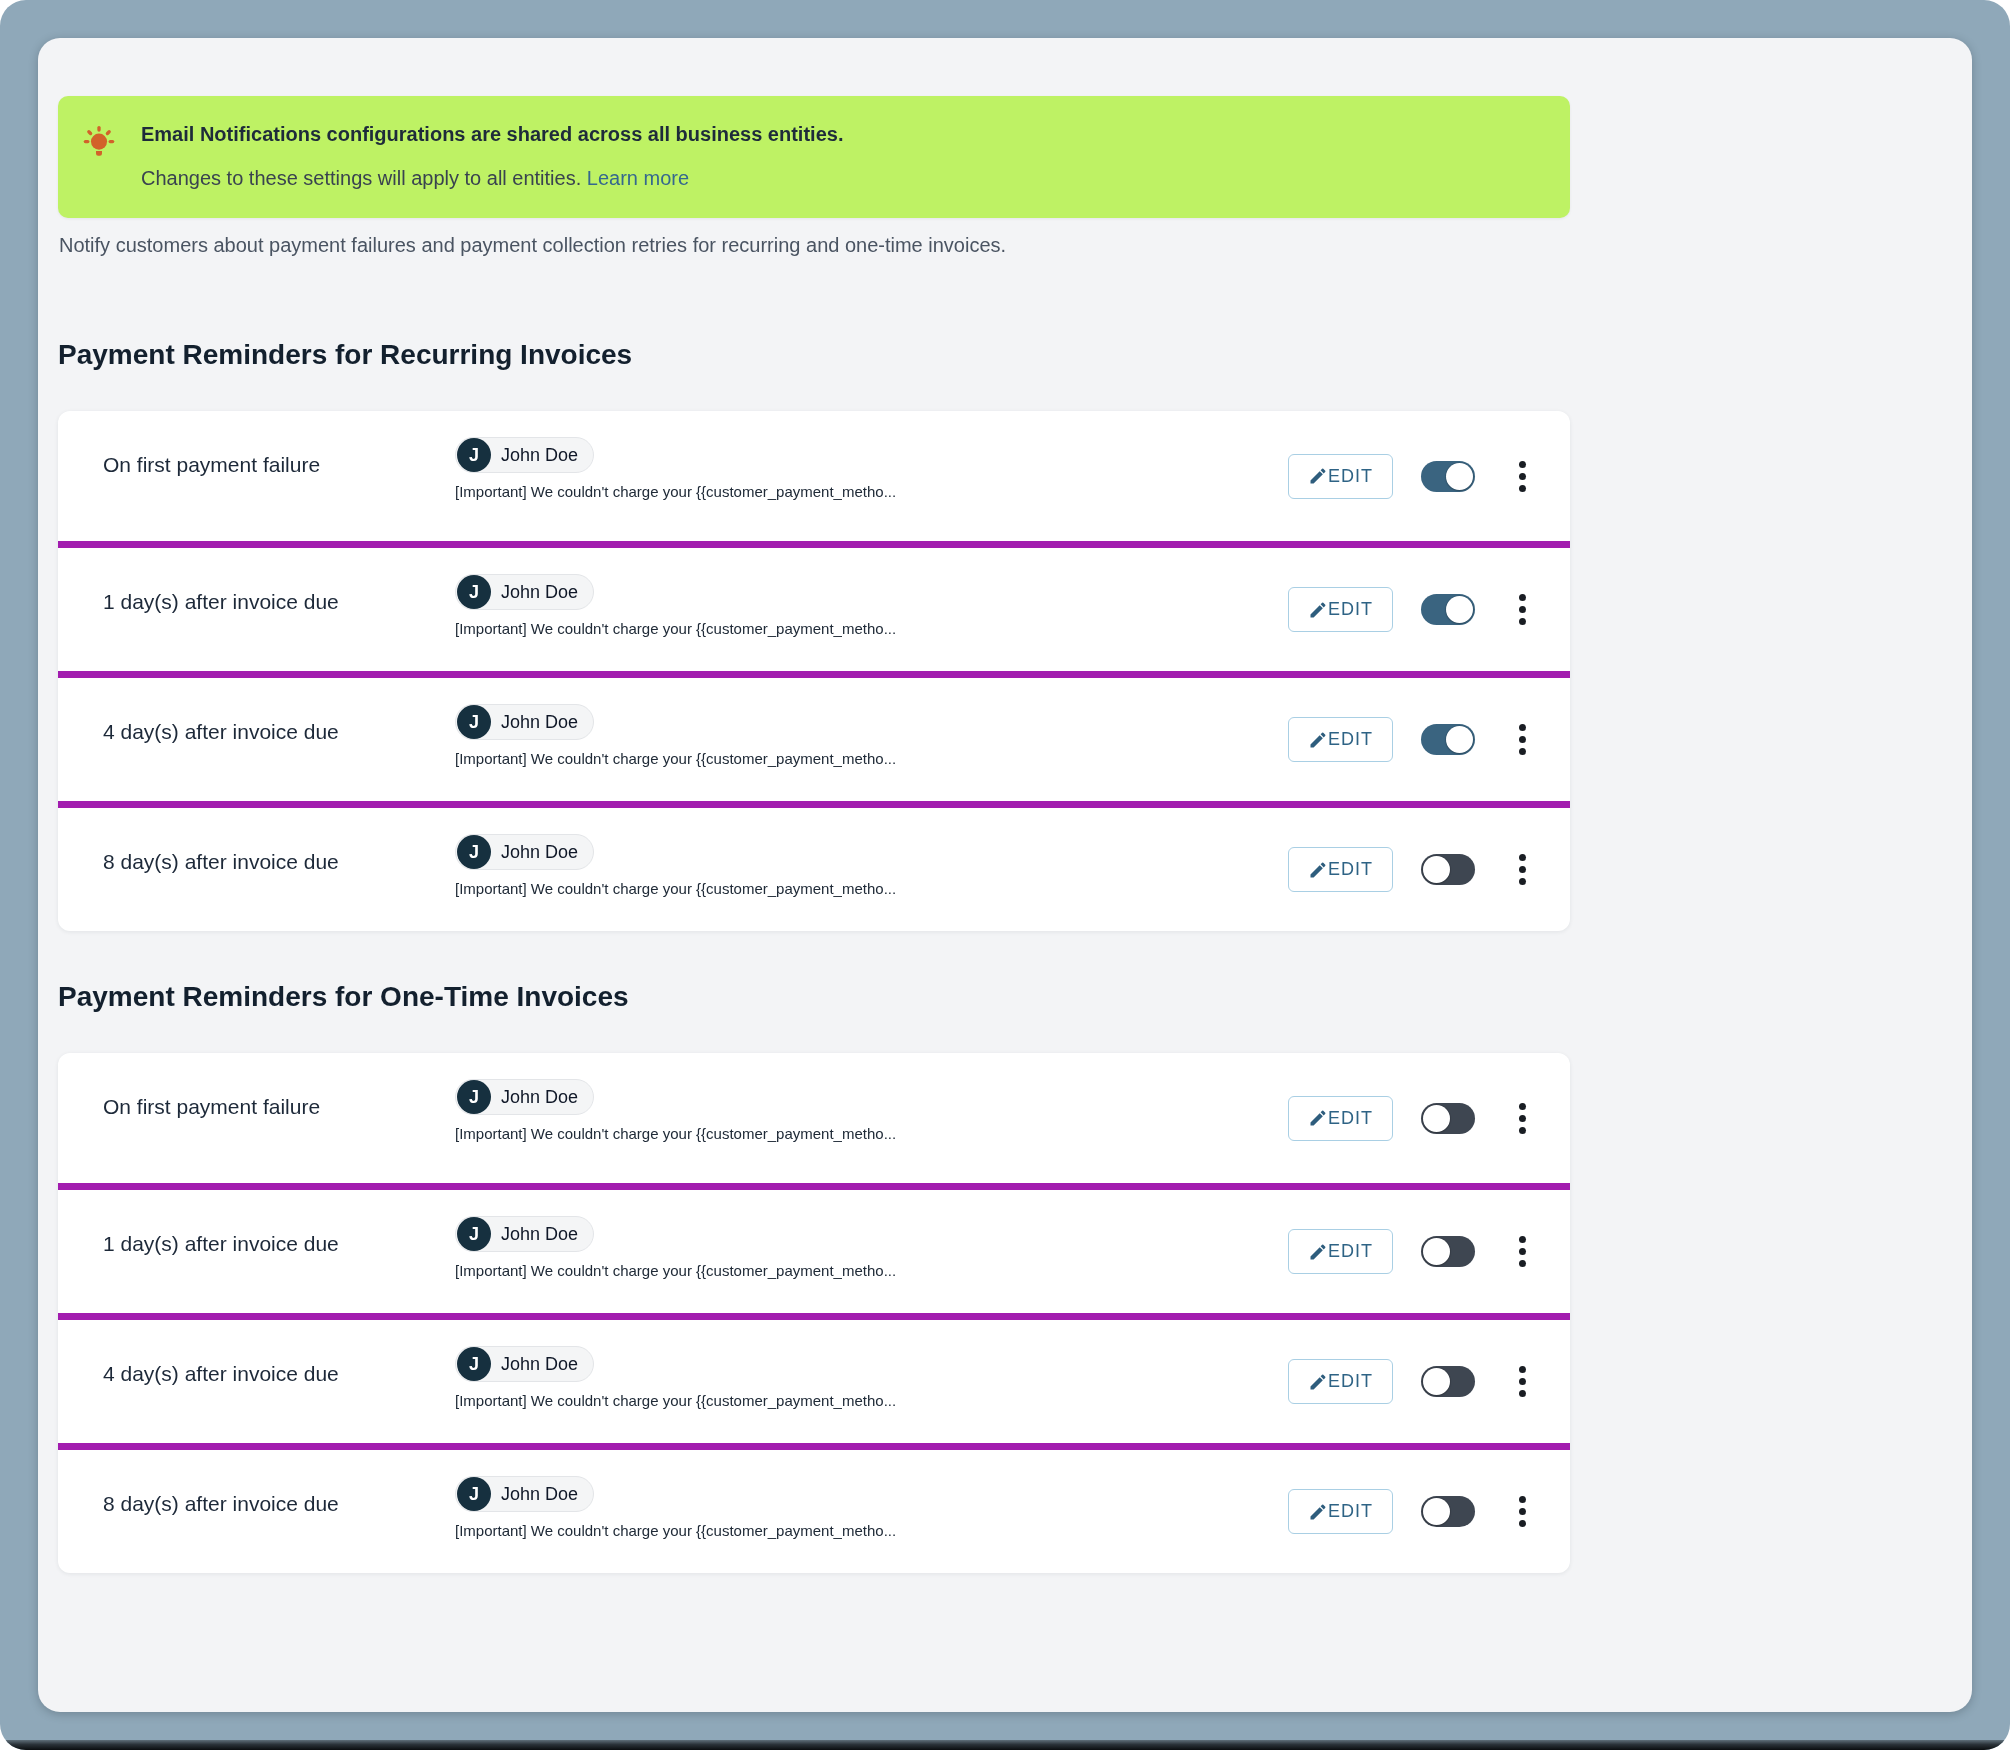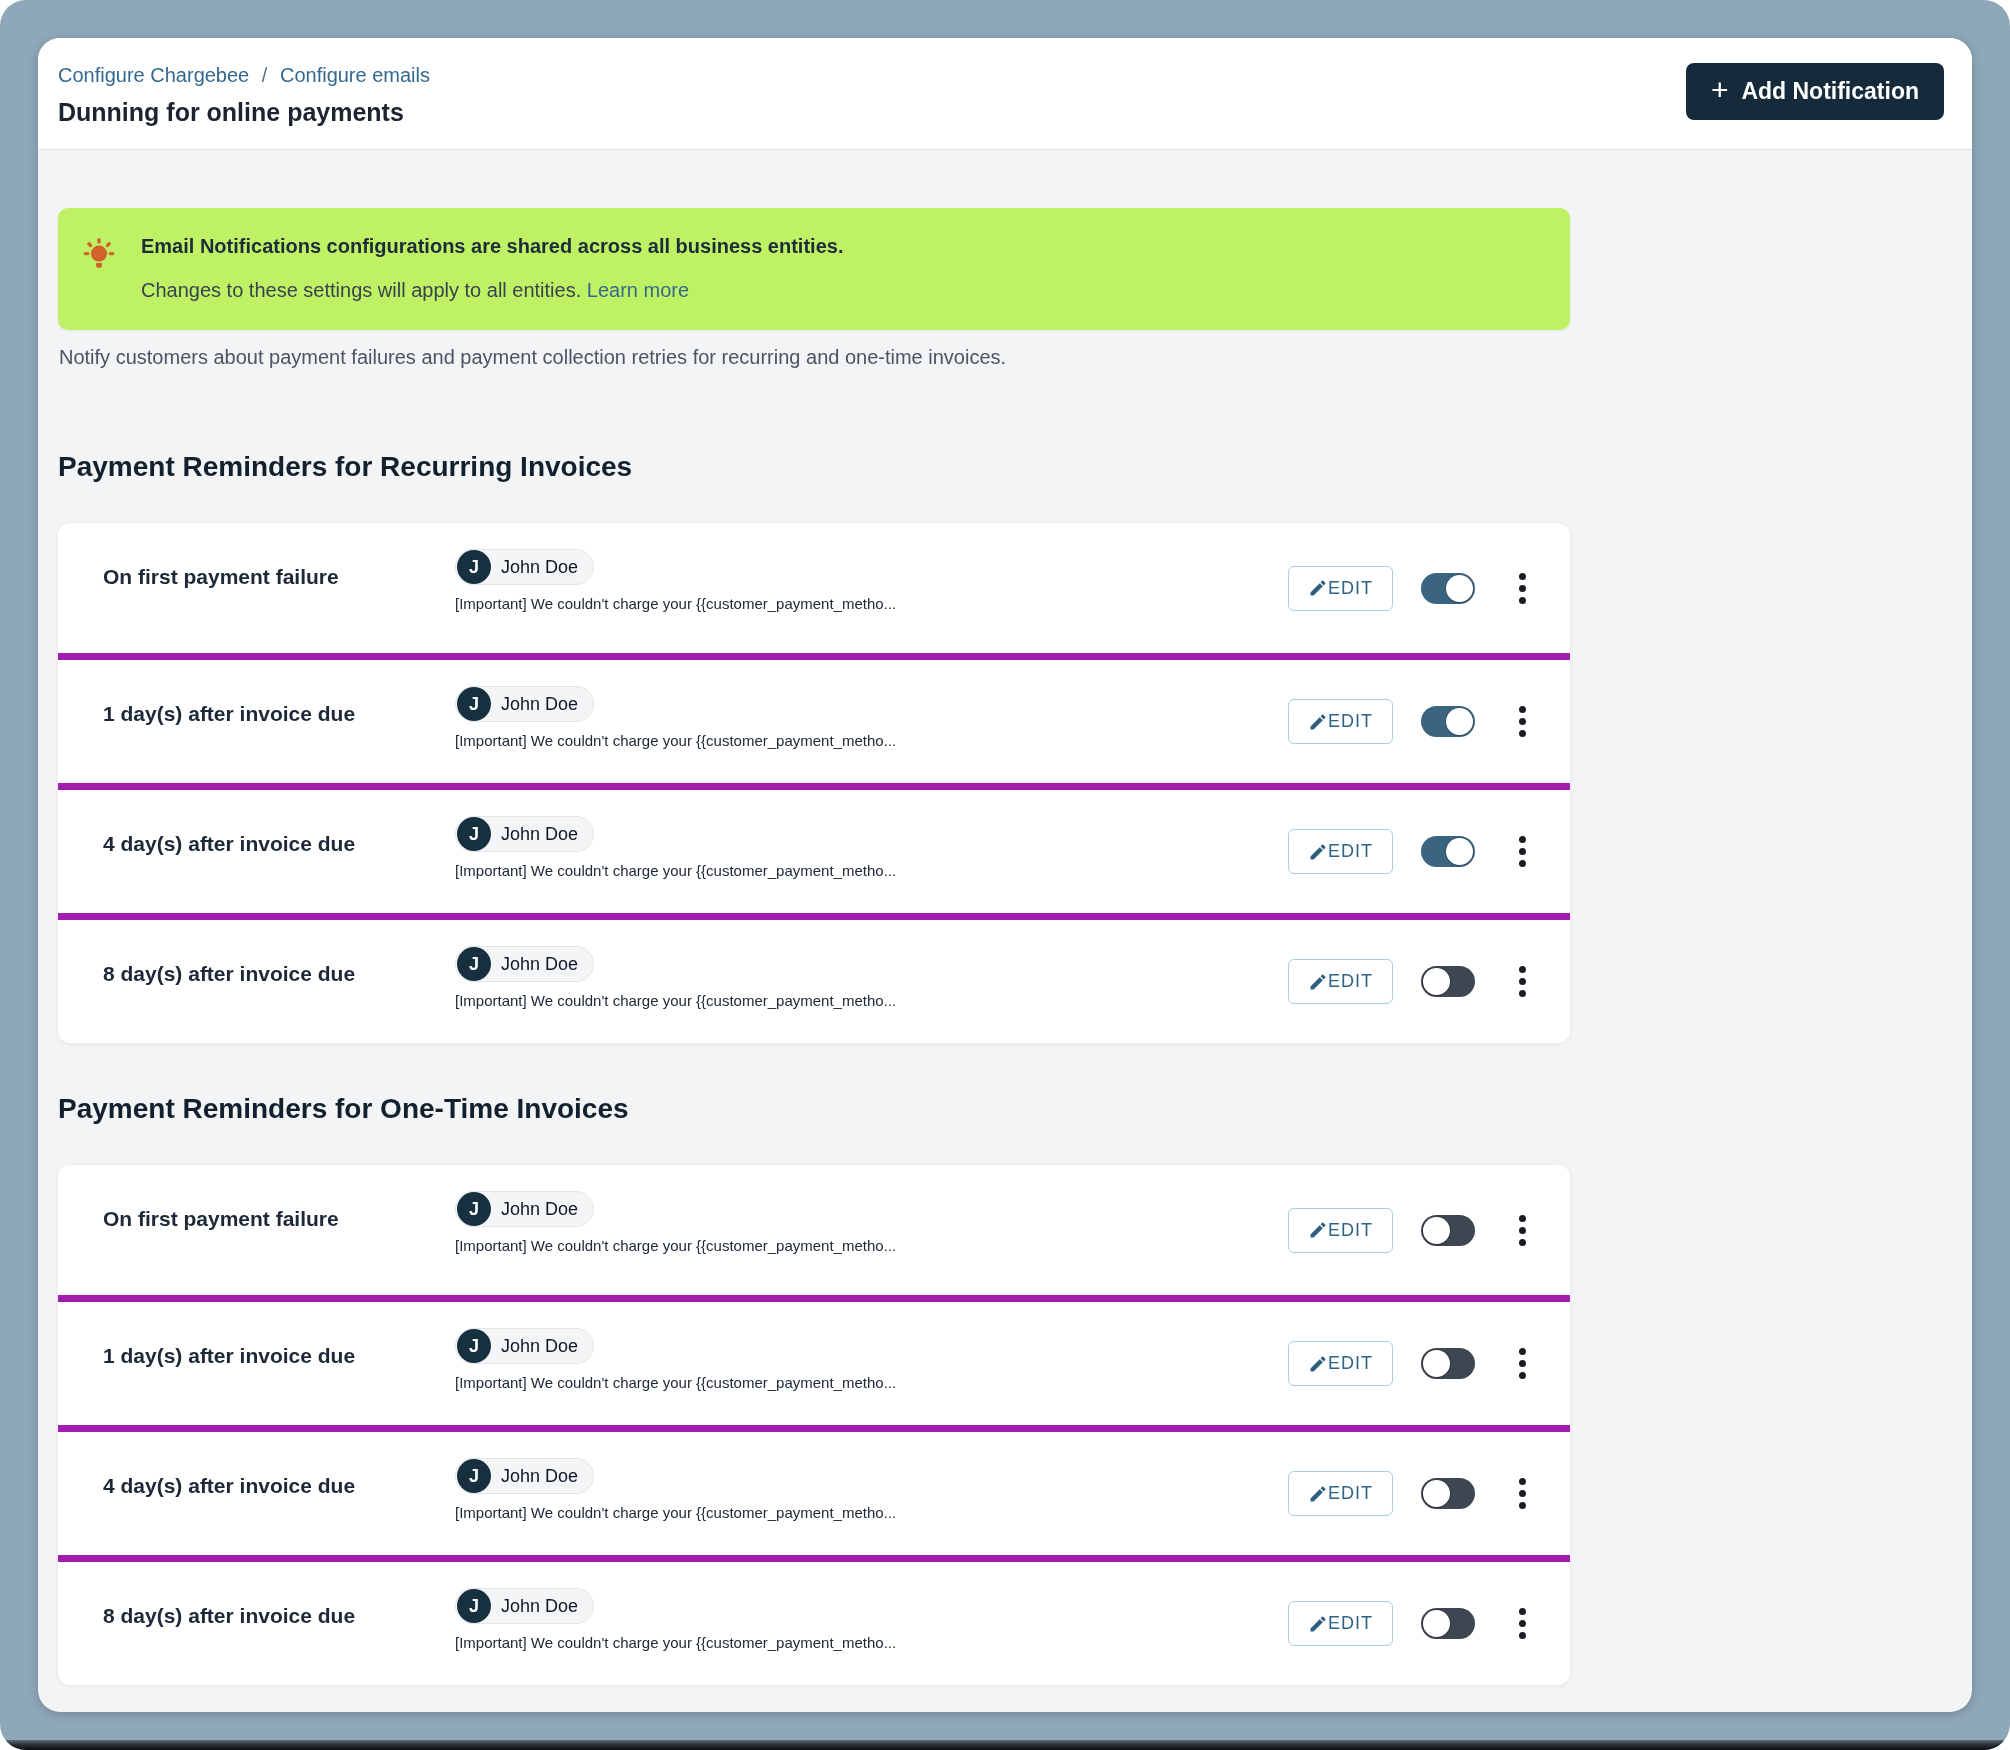--- a/index.html
+++ b/index.html
@@ -63,21 +63,21 @@
     box-shadow:0 1px 4px rgba(27,37,48,.08);
     overflow:hidden;
   }
   
   .row{
     height:130px;box-sizing:border-box;
     display:flex;align-items:flex-start;
     padding:0 40px 0 45px;position:relative;
   }
   .row + .row{border-top:7px solid #a21caf;}
-  .row-label{width:352px;flex:0 0 352px;padding-top:42px;font-size:21px;font-weight:700;color:#1D2939;}
+  .row-label{width:352px;flex:0 0 352px;padding-top:42px;font-size:21px;font-weight:400;color:#1D2939;}
   .row-main{flex:1 1 auto;padding-top:26px;min-width:0;}
   .sender-pill{
     display:inline-flex;align-items:center;gap:9px;
     height:36px;padding-right:15px;box-sizing:border-box;
     background:#F4F5F6;border:1px solid #E3E5E8;border-radius:18px;
   }
   .avatar{
     width:34px;height:34px;border-radius:50%;
     background:var(--avatar-bg,#16303F);color:#FFFFFF;
     font-size:18px;font-weight:700;
@@ -112,34 +112,20 @@
     position:absolute;left:0;right:0;bottom:0;height:10px;
     background:linear-gradient(180deg,#5E6E79 0%,#2A3238 45%,#0A0D0F 100%);
   }
 </style>
 </head>
 <body>
 
 <div class="frame">
   <div class="app">
 
-    <header class="header">
-      <div>
-        <nav class="breadcrumb">
-          <a>Configure Chargebee</a>
-          <span class="sep">/</span>
-          <a>Configure emails</a>
-        </nav>
-        <h1 class="page-title">Dunning for online payments</h1>
-      </div>
-      <button class="add-btn">
-        <span class="plus">+</span>
-        <span>Add Notification</span>
-      </button>
-    </header>
 
     <main class="main">
 
       <div class="banner">
         <span class="bulb">
           <svg width="42" height="42" viewBox="0 0 24 24" fill="none" stroke="#D2622A" stroke-width="1.9" stroke-linecap="round">
             <circle cx="12" cy="11.2" r="4.6" fill="#D2622A" stroke="none"></circle>
             <path d="M10.3 16.5h3.4v1.6a1.2 1.2 0 0 1-1.2 1.2h-1a1.2 1.2 0 0 1-1.2-1.2z" fill="#D2622A" stroke="none"></path>
             <line x1="12" y1="3.2" x2="12" y2="4.6"></line>
             <line x1="6.2" y1="5.6" x2="7.2" y2="6.6"></line>

